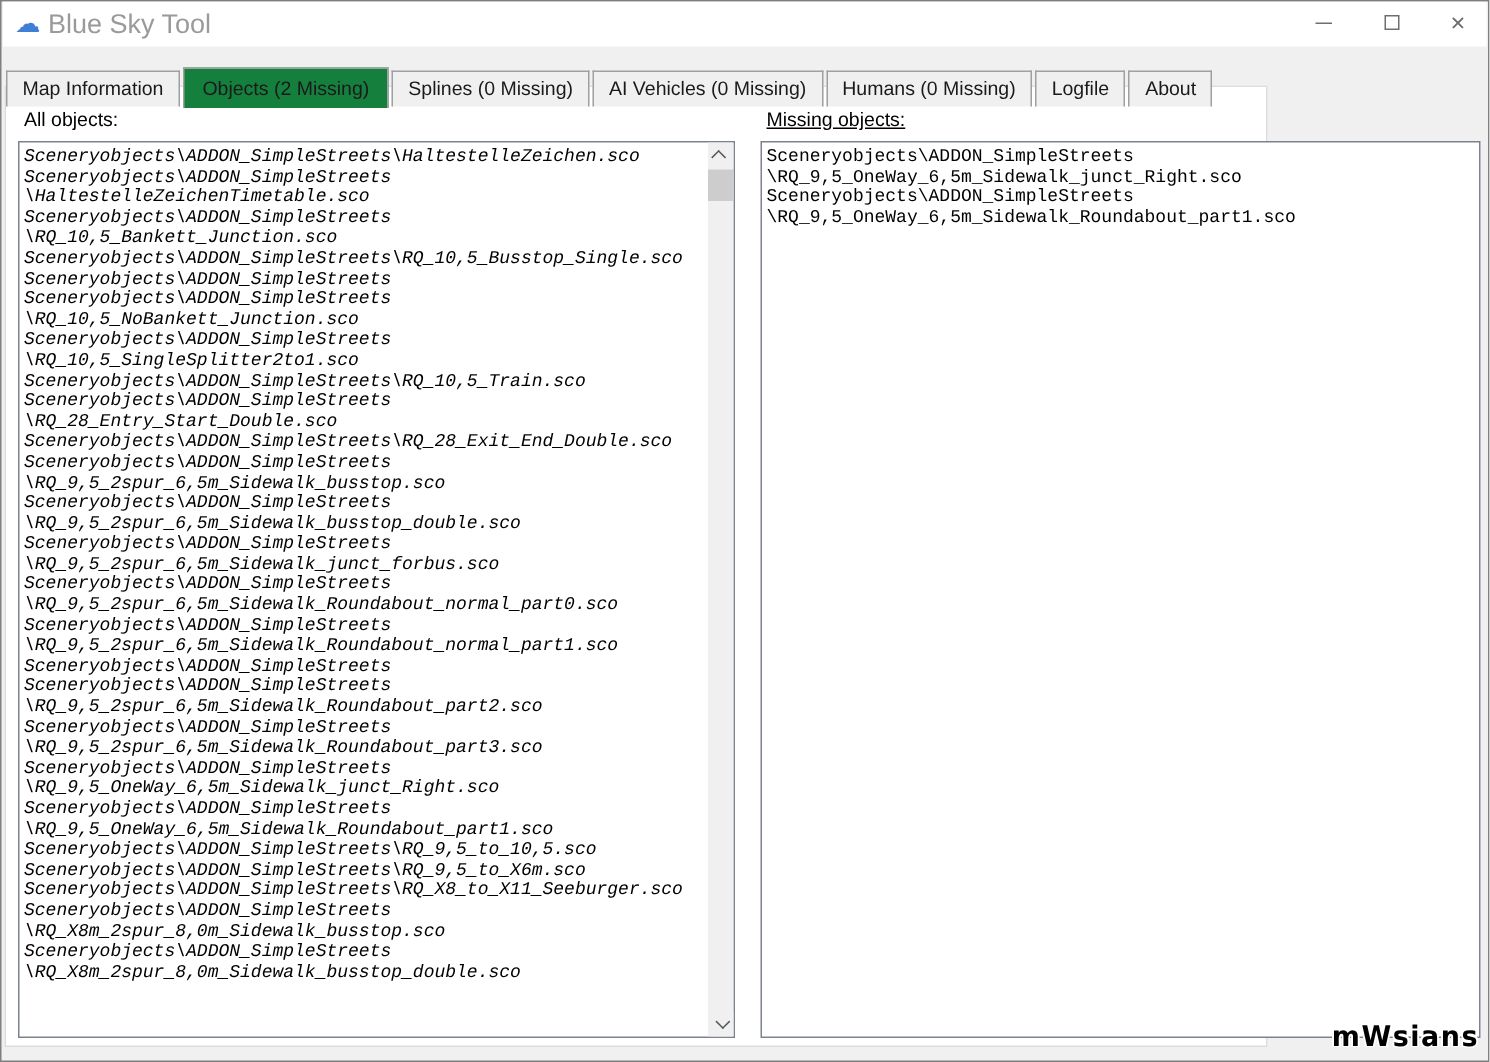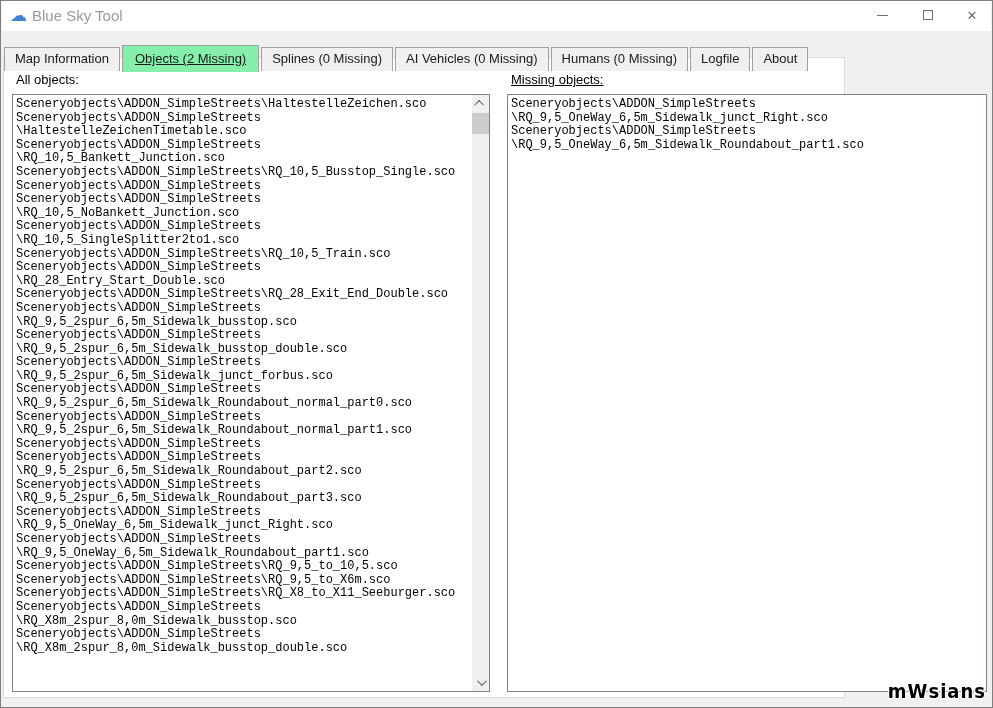--- a/index.html
+++ b/index.html
@@ -6,58 +6,58 @@
   html,body { width:993px; height:708px; font-family:"Liberation Sans", sans-serif; background:#e8e8e8; }
 
   .window {
     position:relative; width:993px; height:708px;
     background:#f0f0f0; border:1px solid #7f7f7f; overflow:hidden;
   }
 
   
   .titlebar { position:absolute; left:1px; top:0; right:1px; height:30px; background:#ffffff; }
   .app-icon { position:absolute; left:8px; top:3px; font-size:17px; color:#3f7fd6; line-height:24px; }
-  .window-title { position:absolute; left:30px; top:0; height:30px; line-height:30px; font-size:15px; color:#9a9a9a;text-align:center; }
+  .window-title { position:absolute; left:30px; top:0; height:30px; line-height:30px; font-size:18px; color:#9a9a9a;text-align:center; }
   .winbtn { position:absolute; top:0; width:34px; height:28px; display:flex; align-items:center; justify-content:center; color:#6e6e6e; }
   .btn-min  { right:92px; }
   .btn-max  { right:46px; }
   .btn-close{ right:2px; }
   .glyph-min  { width:11px; height:0; border-top:1px solid #6e6e6e; }
   .glyph-max  { width:10px; height:10px; border:1px solid #6e6e6e; background:transparent; }
   .glyph-close{ font-size:13px; line-height:13px; color:#6e6e6e; }
 
   
   .tab-bar {
     position:absolute; left:3px; top:30px; height:40px; display:flex; align-items:flex-end; z-index:3;
   }
   .tab {
     height:24px; line-height:22px; padding:0 10px; margin-right:2px;
     background:#f0f0f0; border:1px solid #a0a0a0; border-bottom:none;
     font-size:13px; color:#1a1a1a; white-space:nowrap;
   }
   .tab.selected {
-    height:27px; line-height:26px; background:#86efac; position:relative; z-index:4;
-    padding:0 12px; margin-bottom:-1px;text-decoration:underline;
+    height:27px; line-height:26px; background:#15803d; position:relative; z-index:4;
+    padding:0 12px; margin-bottom:-1px;
   }
 
   
   .tab-page {
     position:absolute; left:2px; top:56px; width:842px; height:641px;
     background:#ffffff; border:1px solid #dcdcdc; z-index:1;
   }
 
   .panel-label { position:absolute; font-size:13px; color:#000; }
   .label-all     { left:12px;  top:14px; }
   .label-missing { left:507px; top:14px;text-decoration:underline; }
 
   .listbox {
     position:absolute; top:36px; height:598px; background:#ffffff;
     border:1px solid #7c838c; overflow:hidden;
   }
-  .list-all     { left:8px;   width:478px; }
+  .list-all     { left:8px;   width:478px;font-style:italic; }
   .list-missing { left:503px; width:480px; }
 
   .list-lines { position:absolute; left:0; top:0; right:17px; bottom:0; padding:3px 0 0 3px; overflow:hidden; }
   .list-missing .list-lines { right:0; }
   .list-item {
     font-family:"Liberation Mono","DejaVu Sans Mono",monospace;
     font-size:12px; line-height:13.6px; color:#000; white-space:pre;
   }
 
   

